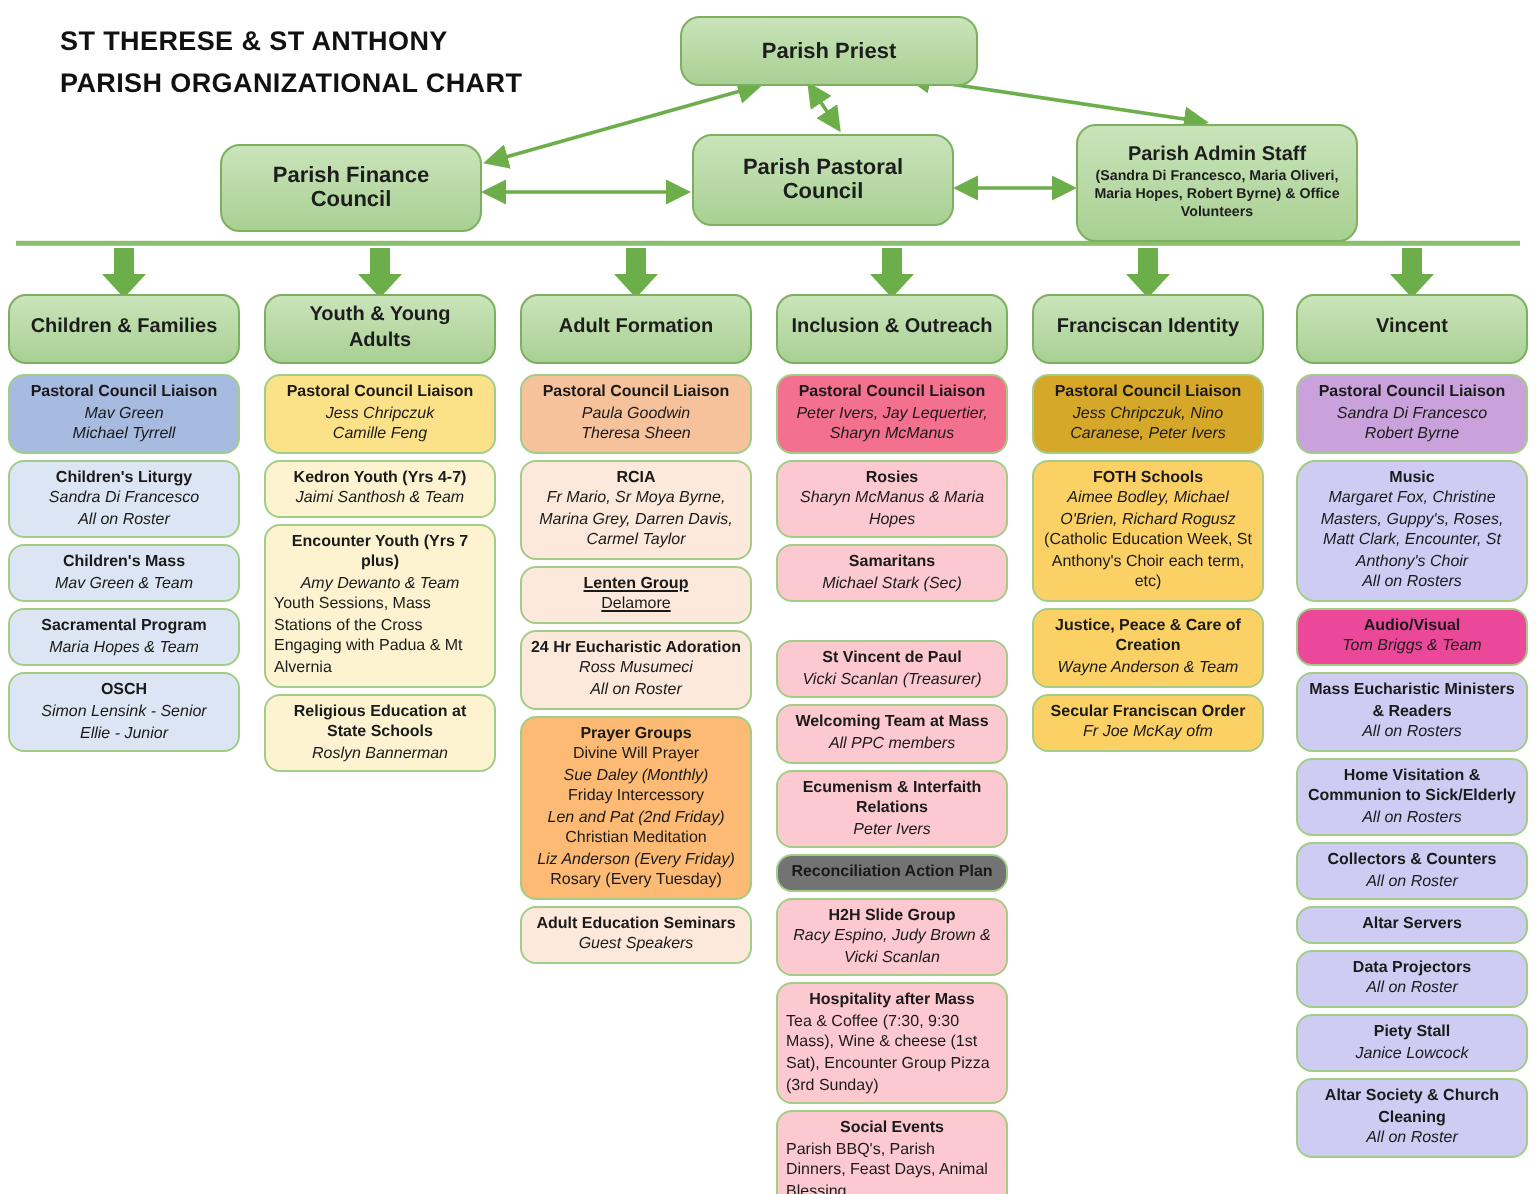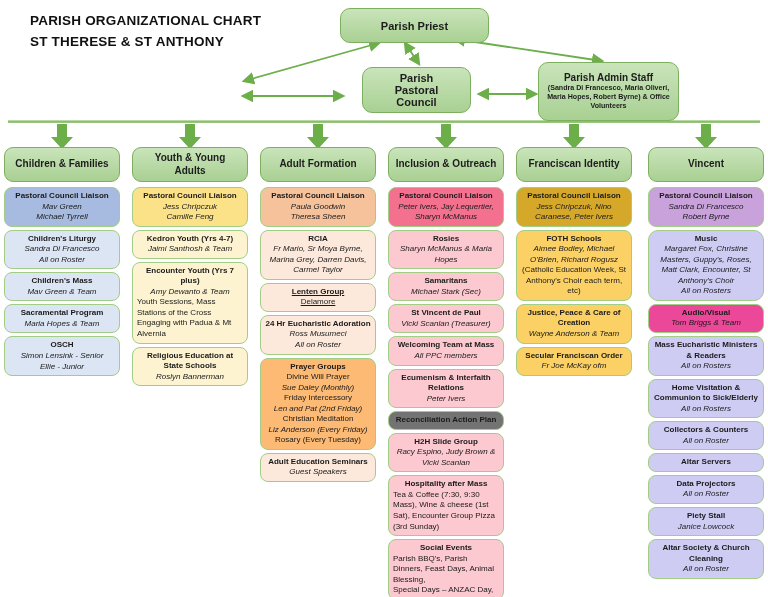--- a/index.html
+++ b/index.html
@@ -6,21 +6,21 @@
   #stage{position:relative;width:768px;height:597px;overflow:hidden;
          font-family:"Liberation Sans",sans-serif;color:#1a1a1a;background:#fff;}
   .chart-title{position:absolute;left:30px;top:11px;font-size:13.5px;font-weight:bold;
                line-height:1.55;letter-spacing:.2px;color:#111;}
   .gbox{position:absolute;background:linear-gradient(#c9e4ba,#a9d093);
         border:1.6px solid #7db05e;border-radius:10px;display:flex;flex-direction:column;
         align-items:center;justify-content:center;text-align:center;font-weight:bold;
         color:#1d1d1d;box-sizing:border-box;}
   #box-priest{left:340px;top:8px;width:149px;height:35px;font-size:11px;}
   #box-finance{left:110px;top:72px;width:131px;height:44px;font-size:11px;padding:0 16px;}
-  #box-pastoral{left:362px;top:67px;width:109px;height:46px;font-size:11px;padding:0 16px;}
+  #box-pastoral{left:346px;top:67px;width:131px;height:46px;font-size:11px;padding:0 16px;}
   #box-admin{left:538px;top:62px;width:141px;height:59px;padding:2px 5px;}
   #box-admin .at{font-size:10px;}
   #box-admin .as{font-size:7.1px;line-height:1.3;margin-top:1px;}
   svg#connectors{position:absolute;left:0;top:0;}
   .col{position:absolute;top:147px;width:116px;display:flex;flex-direction:column;}
   .col-header{position:relative;min-height:35px;background:linear-gradient(#c9e4ba,#a9d093);
         border:1.6px solid #7db05e;border-radius:9px;display:flex;align-items:center;
         justify-content:center;text-align:center;font-weight:bold;font-size:10px;
         line-height:1.25;padding:2px 6px;margin-bottom:5px;box-sizing:border-box;color:#1d1d1d;}
   .box{border:1.3px solid #a2cd87;border-radius:8px;padding:3px 4px;margin-bottom:3px;
@@ -28,22 +28,22 @@
   .box .bt{font-weight:bold;}
   .box .ln.i{font-style:italic;}
   .box .ln.l{text-align:left;}
 </style>
 </head>
 <body>
 
 <div id="stage">
 
   <div class="chart-title">
+    <div>ST THERESE &amp; ST ANTHONY</div>
     <div>PARISH ORGANIZATIONAL CHART</div>
-    <div>ST THERESE &amp; ST ANTHONY</div>
   </div>
 
   <svg id="connectors" width="768" height="597">
       <defs>
         <marker id="ah" viewBox="0 0 10 10" refX="8" refY="5" markerWidth="7" markerHeight="7" orient="auto-start-reverse">
           <path d="M0,0 L10,5 L0,10 z" fill="#6cae4a"></path>
         </marker>
       </defs>
       <line x1="244" y1="81" x2="379" y2="43" stroke="#6cae4a" stroke-width="1.8" marker-start="url(#ah)" marker-end="url(#ah)"></line>
       <line x1="405" y1="43" x2="419" y2="64" stroke="#6cae4a" stroke-width="1.8" marker-start="url(#ah)" marker-end="url(#ah)"></line>
@@ -55,20 +55,23 @@
       <polygon points="185,124 195,124 195,137 201,137 190,149 179,137 185,137" fill="#6cae4a"></polygon>
       <polygon points="313,124 323,124 323,137 329,137 318,149 307,137 313,137" fill="#6cae4a"></polygon>
       <polygon points="441,124 451,124 451,137 457,137 446,149 435,137 441,137" fill="#6cae4a"></polygon>
       <polygon points="569,124 579,124 579,137 585,137 574,149 563,137 569,137" fill="#6cae4a"></polygon>
       <polygon points="701,124 711,124 711,137 717,137 706,149 695,137 701,137" fill="#6cae4a"></polygon>
     </svg>
 
   <div id="box-priest" class="gbox">
     <span>Parish Priest</span>
   </div>
+  <div id="box-finance" class="gbox">
+    <span>Parish Finance Council</span>
+  </div>
   <div id="box-pastoral" class="gbox">
     <span>Parish Pastoral Council</span>
   </div>
   <div id="box-admin" class="gbox">
     <div class="at">Parish Admin Staff</div>
     <div class="as">(Sandra Di Francesco, Maria Oliveri, Maria Hopes, Robert Byrne) &amp; Office Volunteers</div>
   </div>
 
   <div id="columns">
       <div class="col" style="left: 4px;">
@@ -160,21 +163,21 @@
           <div class="ln i">Peter Ivers, Jay Lequertier, Sharyn McManus</div>
         </div>
         <div class="box" style="background: rgb(251, 201, 207);">
           <div class="bt">Rosies</div>
           <div class="ln i">Sharyn McManus &amp; Maria Hopes</div>
         </div>
         <div class="box" style="background: rgb(251, 201, 207);">
           <div class="bt">Samaritans</div>
           <div class="ln i">Michael Stark (Sec)</div>
         </div>
-        <div class="box" style="background: rgb(251, 201, 207);">
+        <div class="box" style="background: rgb(251, 201, 207); margin-top: 16px;">
           <div class="bt">St Vincent de Paul</div>
           <div class="ln i">Vicki Scanlan (Treasurer)</div>
         </div>
         <div class="box" style="background: rgb(251, 201, 207);">
           <div class="bt">Welcoming Team at Mass</div>
           <div class="ln i">All PPC members</div>
         </div>
         <div class="box" style="background: rgb(251, 201, 207);">
           <div class="bt">Ecumenism &amp; Interfaith Relations</div>
           <div class="ln i">Peter Ivers</div>

